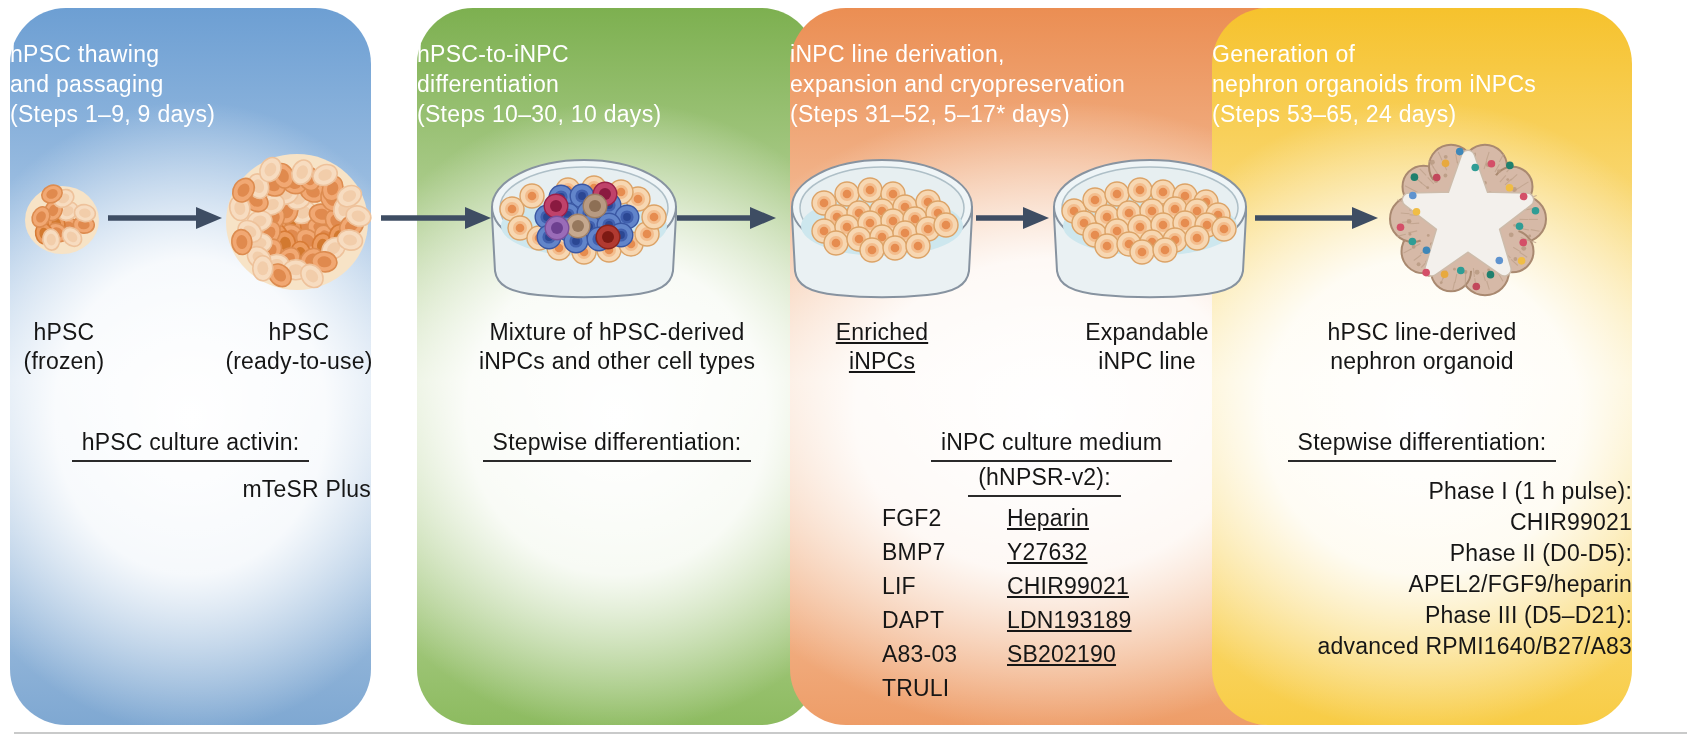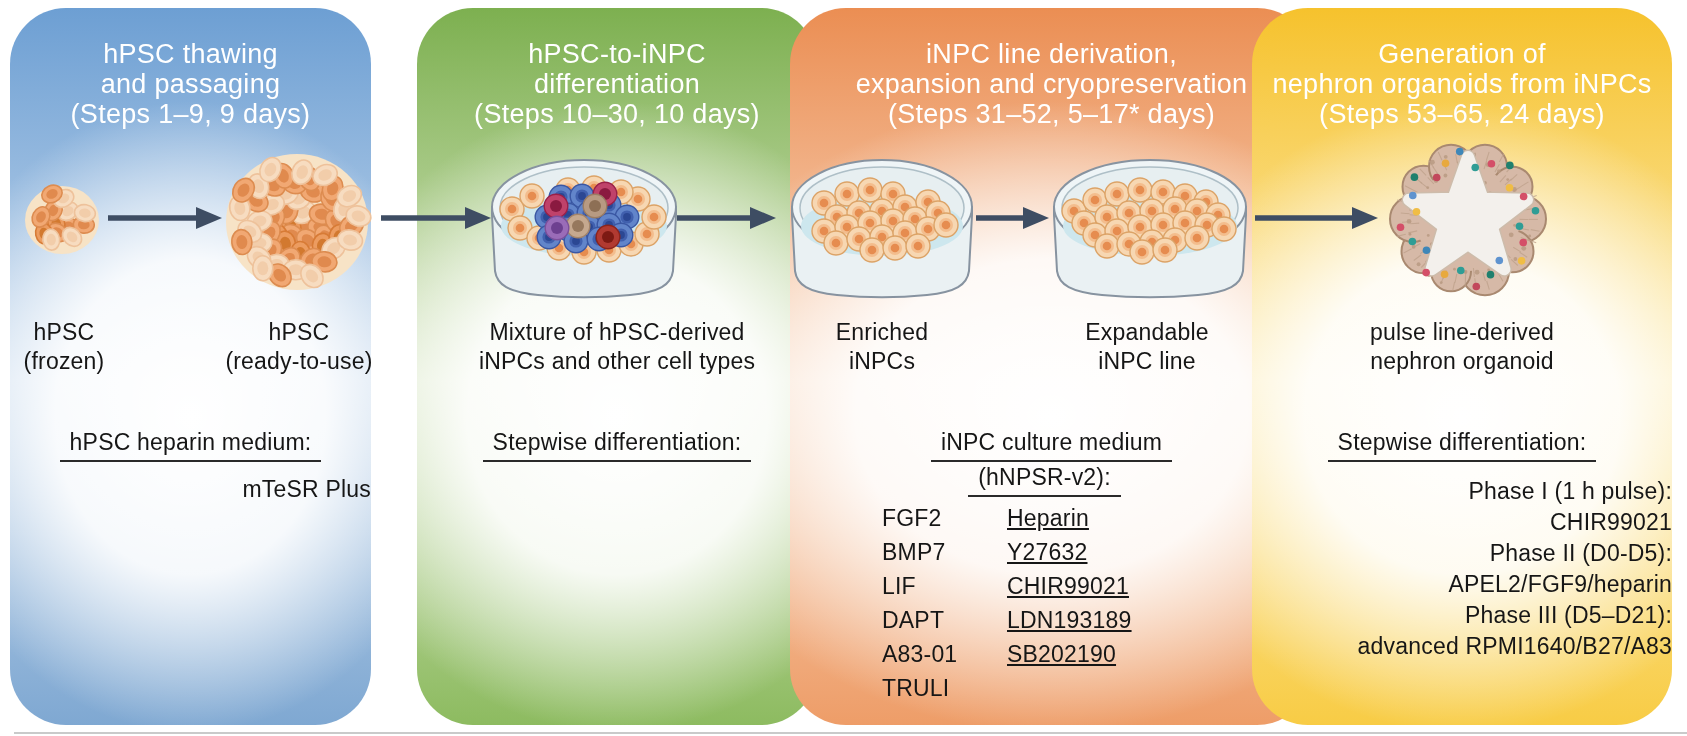--- a/index.html
+++ b/index.html
@@ -2,22 +2,22 @@
 <html><head>
 <meta charset="utf-8">
 <style>
   html,body{margin:0;padding:0;}
   body{font-family:"Liberation Sans",sans-serif;}
   #fig{position:relative;width:1687px;height:736px;background:#ffffff;overflow:hidden;}
   .panel{position:absolute;top:8px;height:717px;border-radius:56px;}
   .p1{left:10px;width:361px;}
   .p2{left:378px;width:400px;}
   .p3{left:790px;width:523px;}
-  .p4{left:1252px;width:420px;}
-  .title{position:absolute;top:31px;left:0;right:0;text-align:center;font-size:27px;letter-spacing:0.3px;line-height:30px;color:#ffffff;white-space:pre-line;}
+  .p4{left:1212px;width:420px;}
+  .title{position:absolute;top:31px;left:0;right:0;text-align:left;font-size:23px;letter-spacing:0.3px;line-height:30px;color:#ffffff;white-space:pre-line;}
   .cap{position:absolute;top:310px;text-align:center;font-size:23px;letter-spacing:0.2px;line-height:29px;color:#161616;white-space:pre-line;}
   .capfull{left:0;right:0;}
   .hdr{position:absolute;left:0;right:0;top:421px;text-align:center;}
   .hdr2{position:absolute;left:0;right:14px;top:456px;text-align:center;}
   .u{display:inline-block;border-bottom:2.5px solid #2a2a2a;padding:0 10px 4px 10px;font-size:23px;letter-spacing:0.2px;color:#161616;}
   .bodytxt{position:absolute;left:0;right:0;top:468px;text-align:right;font-size:23px;letter-spacing:0.2px;line-height:31px;color:#161616;white-space:pre-line;}
   .b1{top:466px;}
   .col{position:absolute;top:493px;font-size:23px;letter-spacing:0.2px;line-height:34px;color:#161616;white-space:pre-line;text-align:left;}
   .colL{left:92px;width:112px;}
   .colR{left:217px;width:180px;text-decoration:underline;}
@@ -30,61 +30,61 @@
 <div id="fig">
 
   <div class="panel p1" style="background: radial-gradient(75% 44% at 50% 57%, rgb(255, 255, 255) 0%, rgba(255, 255, 255, 0.9) 50%, rgba(255, 255, 255, 0) 100%), linear-gradient(rgb(109, 159, 211) 0%, rgb(201, 219, 238) 52%, rgb(127, 168, 210) 100%);">
     <div class="title">hPSC thawing
 and passaging
 (Steps 1–9, 9 days)</div>
     <div class="cap" style="left:2px;width:104px;">hPSC
 (frozen)</div>
     <div class="cap" style="left:207px;width:164px;">hPSC
 (ready-to-use)</div>
-    <div class="hdr"><span class="u">hPSC heparin medium:</span></div>
+    <div class="hdr"><span class="u">hPSC culture activin:</span></div>
     <div class="bodytxt b1">mTeSR Plus</div>
   </div>
 
   <div class="panel p2" style="background: radial-gradient(75% 44% at 50% 57%, rgb(255, 255, 255) 0%, rgba(255, 255, 255, 0.9) 50%, rgba(255, 255, 255, 0) 100%), linear-gradient(rgb(125, 176, 80) 0%, rgb(217, 231, 198) 52%, rgb(141, 187, 96) 100%); margin-left: 39px;">
     <div class="title">hPSC-to-iNPC
 differentiation
 (Steps 10–30, 10 days)</div>
     <div class="cap capfull">Mixture of hPSC-derived
 iNPCs and other cell types</div>
     <div class="hdr"><span class="u">Stepwise differentiation:</span></div>
   </div>
 
   <div class="panel p3" style="background: radial-gradient(75% 44% at 50% 57%, rgb(255, 255, 255) 0%, rgba(255, 255, 255, 0.9) 50%, rgba(255, 255, 255, 0) 100%), linear-gradient(rgb(235, 142, 83) 0%, rgb(249, 220, 198) 52%, rgb(238, 157, 104) 100%);">
     <div class="title">iNPC line derivation,
 expansion and cryopreservation
 (Steps 31–52, 5–17* days)</div>
-    <div class="cap" style="left:12px;width:160px;">Enriched
+    <div class="cap" style="left:12px;width:160px;text-decoration:underline;">Enriched
 iNPCs</div>
     <div class="cap" style="left:271px;width:172px;">Expandable
 iNPC line</div>
     <div class="hdr"><span class="u">iNPC culture medium</span></div>
     <div class="hdr2"><span class="u">(hNPSR-v2):</span></div>
     <div class="col colL">FGF2
 BMP7
 LIF
 DAPT
-A83-01
+A83-03
 TRULI</div>
     <div class="col colR">Heparin
 Y27632
 CHIR99021
 LDN193189
 SB202190</div>
   </div>
 
   <div class="panel p4" style="background: radial-gradient(75% 44% at 50% 57%, rgb(255, 255, 255) 0%, rgba(255, 255, 255, 0.9) 50%, rgba(255, 255, 255, 0) 100%), linear-gradient(rgb(246, 194, 45) 0%, rgb(252, 236, 180) 52%, rgb(248, 204, 69) 100%);">
     <div class="title">Generation of
 nephron organoids from iNPCs
 (Steps 53–65, 24 days)</div>
-    <div class="cap capfull">pulse line-derived
+    <div class="cap capfull">hPSC line-derived
 nephron organoid</div>
     <div class="hdr"><span class="u">Stepwise differentiation:</span></div>
     <div class="bodytxt">Phase I (1 h pulse):
 CHIR99021
 Phase II (D0-D5):
 APEL2/FGF9/heparin
 Phase III (D5–D21):
 advanced RPMI1640/B27/A83</div>
   </div>
 

